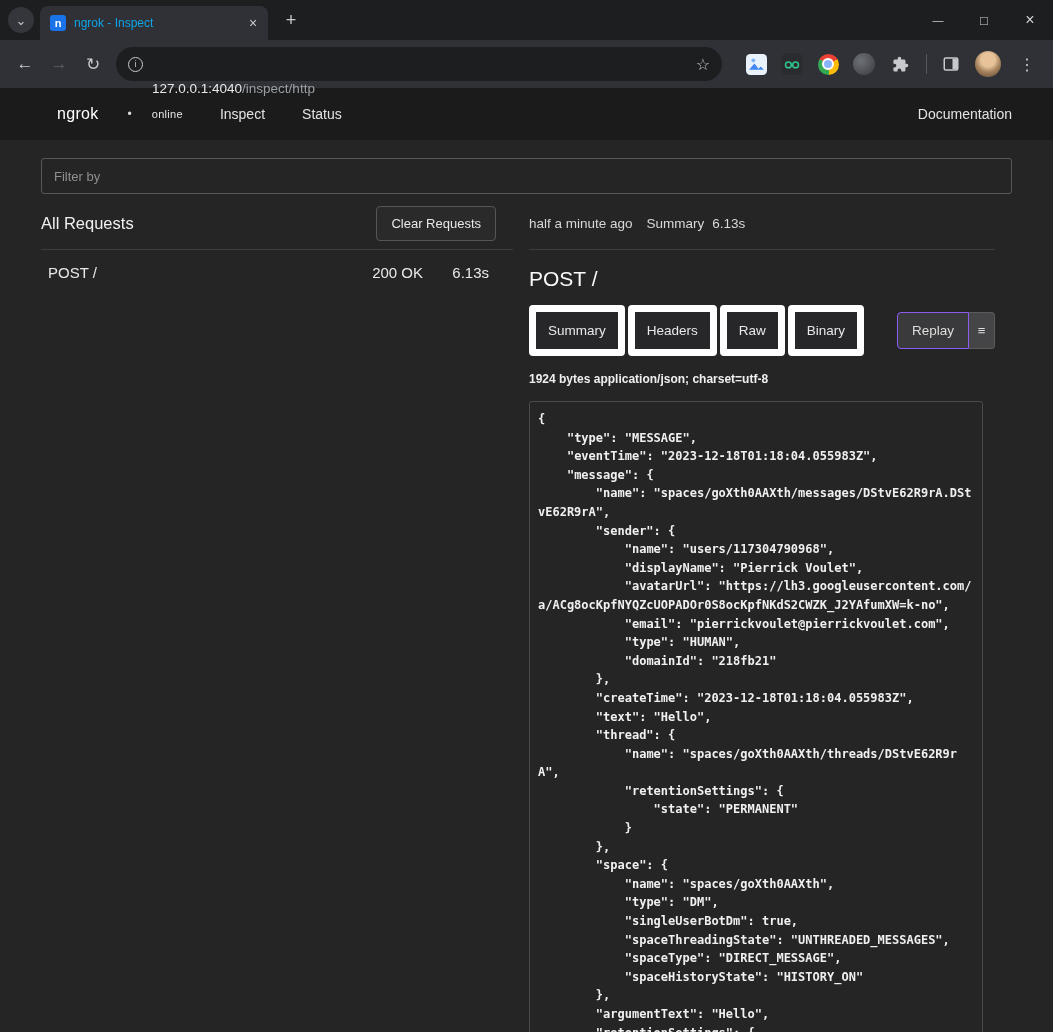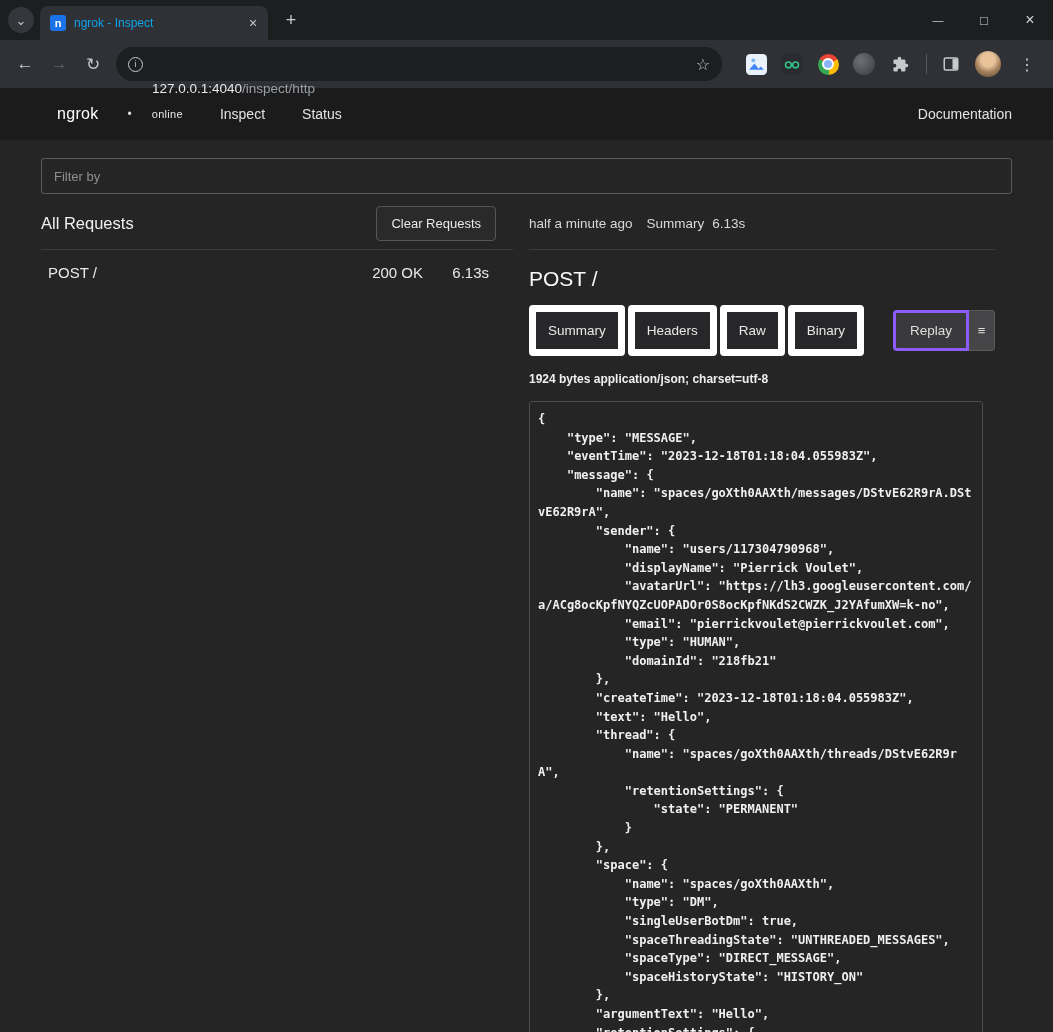--- a/index.html
+++ b/index.html
@@ -86,21 +86,21 @@
   .req-dur { width:46px; text-align:right; }
 
   .detail-head { gap:14px; color:#d8d8d8; font-size:13.5px; }
   .detail-dur b { font-weight:normal; margin-left:8px; }
   .detail-title { margin-top:17px; font-size:21px; font-weight:400; color:#fafafa; }
   .tabs-row { margin-top:14px; display:flex; align-items:center; }
   .tab-btn { padding:11px 12px; border:7px solid #ffffff; background:#27272a; color:#e8e8e8;
              font-size:13.5px; border-radius:4px; margin-right:3px; cursor:pointer;
              font-family:"Liberation Sans",sans-serif; }
   .replay-group { margin-left:auto; display:flex; }
-  .replay-btn { padding:10px 14px; border:3px solid #8b5cf6; background:#3a3a3c; color:#dedede;
+  .replay-btn { padding:10px 14px; border:1px solid #8b5cf6; background:#3a3a3c; color:#dedede;
                 font-size:13.5px; border-radius:4px 0 0 4px; cursor:pointer;
                 font-family:"Liberation Sans",sans-serif; }
   .replay-menu { width:26px; border:1px solid #5a5a5a; border-left:none; background:#454547;
                  border-radius:0 4px 4px 0; display:flex; align-items:center; justify-content:center;
                  color:#dedede; font-size:13px; cursor:pointer; }
   .meta-line { margin-top:16px; font-size:12px; font-weight:bold; color:#efefef; }
   .code-box { margin-top:15px; width:454px; border:1px solid #4a4b4d; border-radius:3px; padding:8px; }
   .code-box pre { font-family:"DejaVu Sans Mono", monospace; font-size:12px; line-height:18.6px;
                   font-weight:bold; color:#f0f0f0; white-space:pre-wrap; word-break:break-all; }
 </style>

